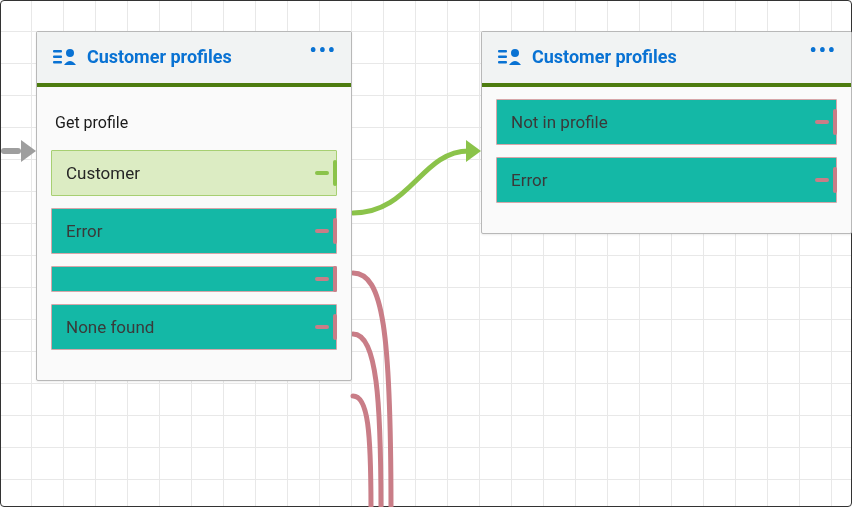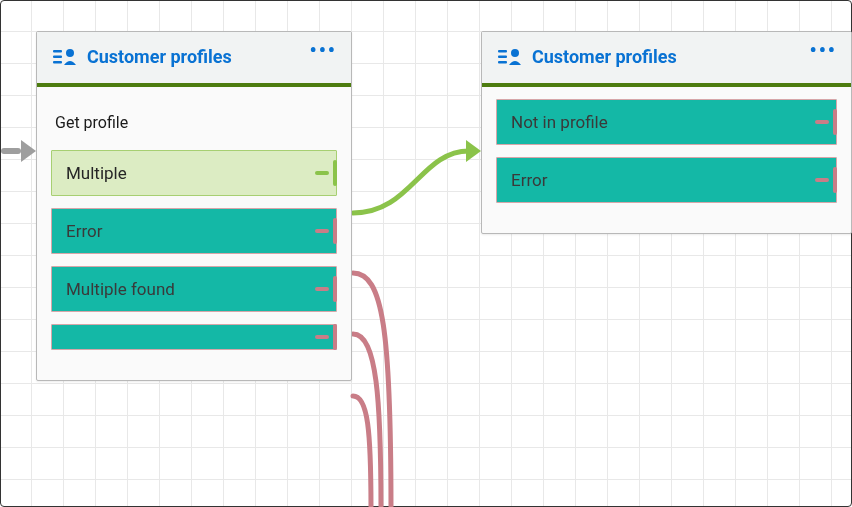--- a/index.html
+++ b/index.html
@@ -181,32 +181,32 @@
           </g>
         </svg>
       </span>
       <span class="node-title">Customer profiles</span>
       <span class="menu-dots">•••</span>
     </div>
     <div class="node-body">
       <div class="node-subtitle">Get profile</div>
 
       <div class="outcome success">
-        <span>Multiple</span>
+        <span>Customer</span>
         <span class="port"></span>
       </div>
       <div class="outcome error">
         <span>Error</span>
         <span class="port"></span>
       </div>
       <div class="outcome error">
-        <span>Multiple found</span>
-        <span class="port"></span>
-      </div>
-      <div class="outcome error">
+        <span class="port"></span>
+      </div>
+      <div class="outcome error">
+        <span>None found</span>
         <span class="port"></span>
       </div>
     </div>
   </div>
 
   <div class="node" style="left:480px; top:30px; width:371px;">
     <div class="node-header">
       <span class="node-icon">
         <svg width="24" height="20" viewBox="0 0 24 20">
           <g fill="#0972d3">

